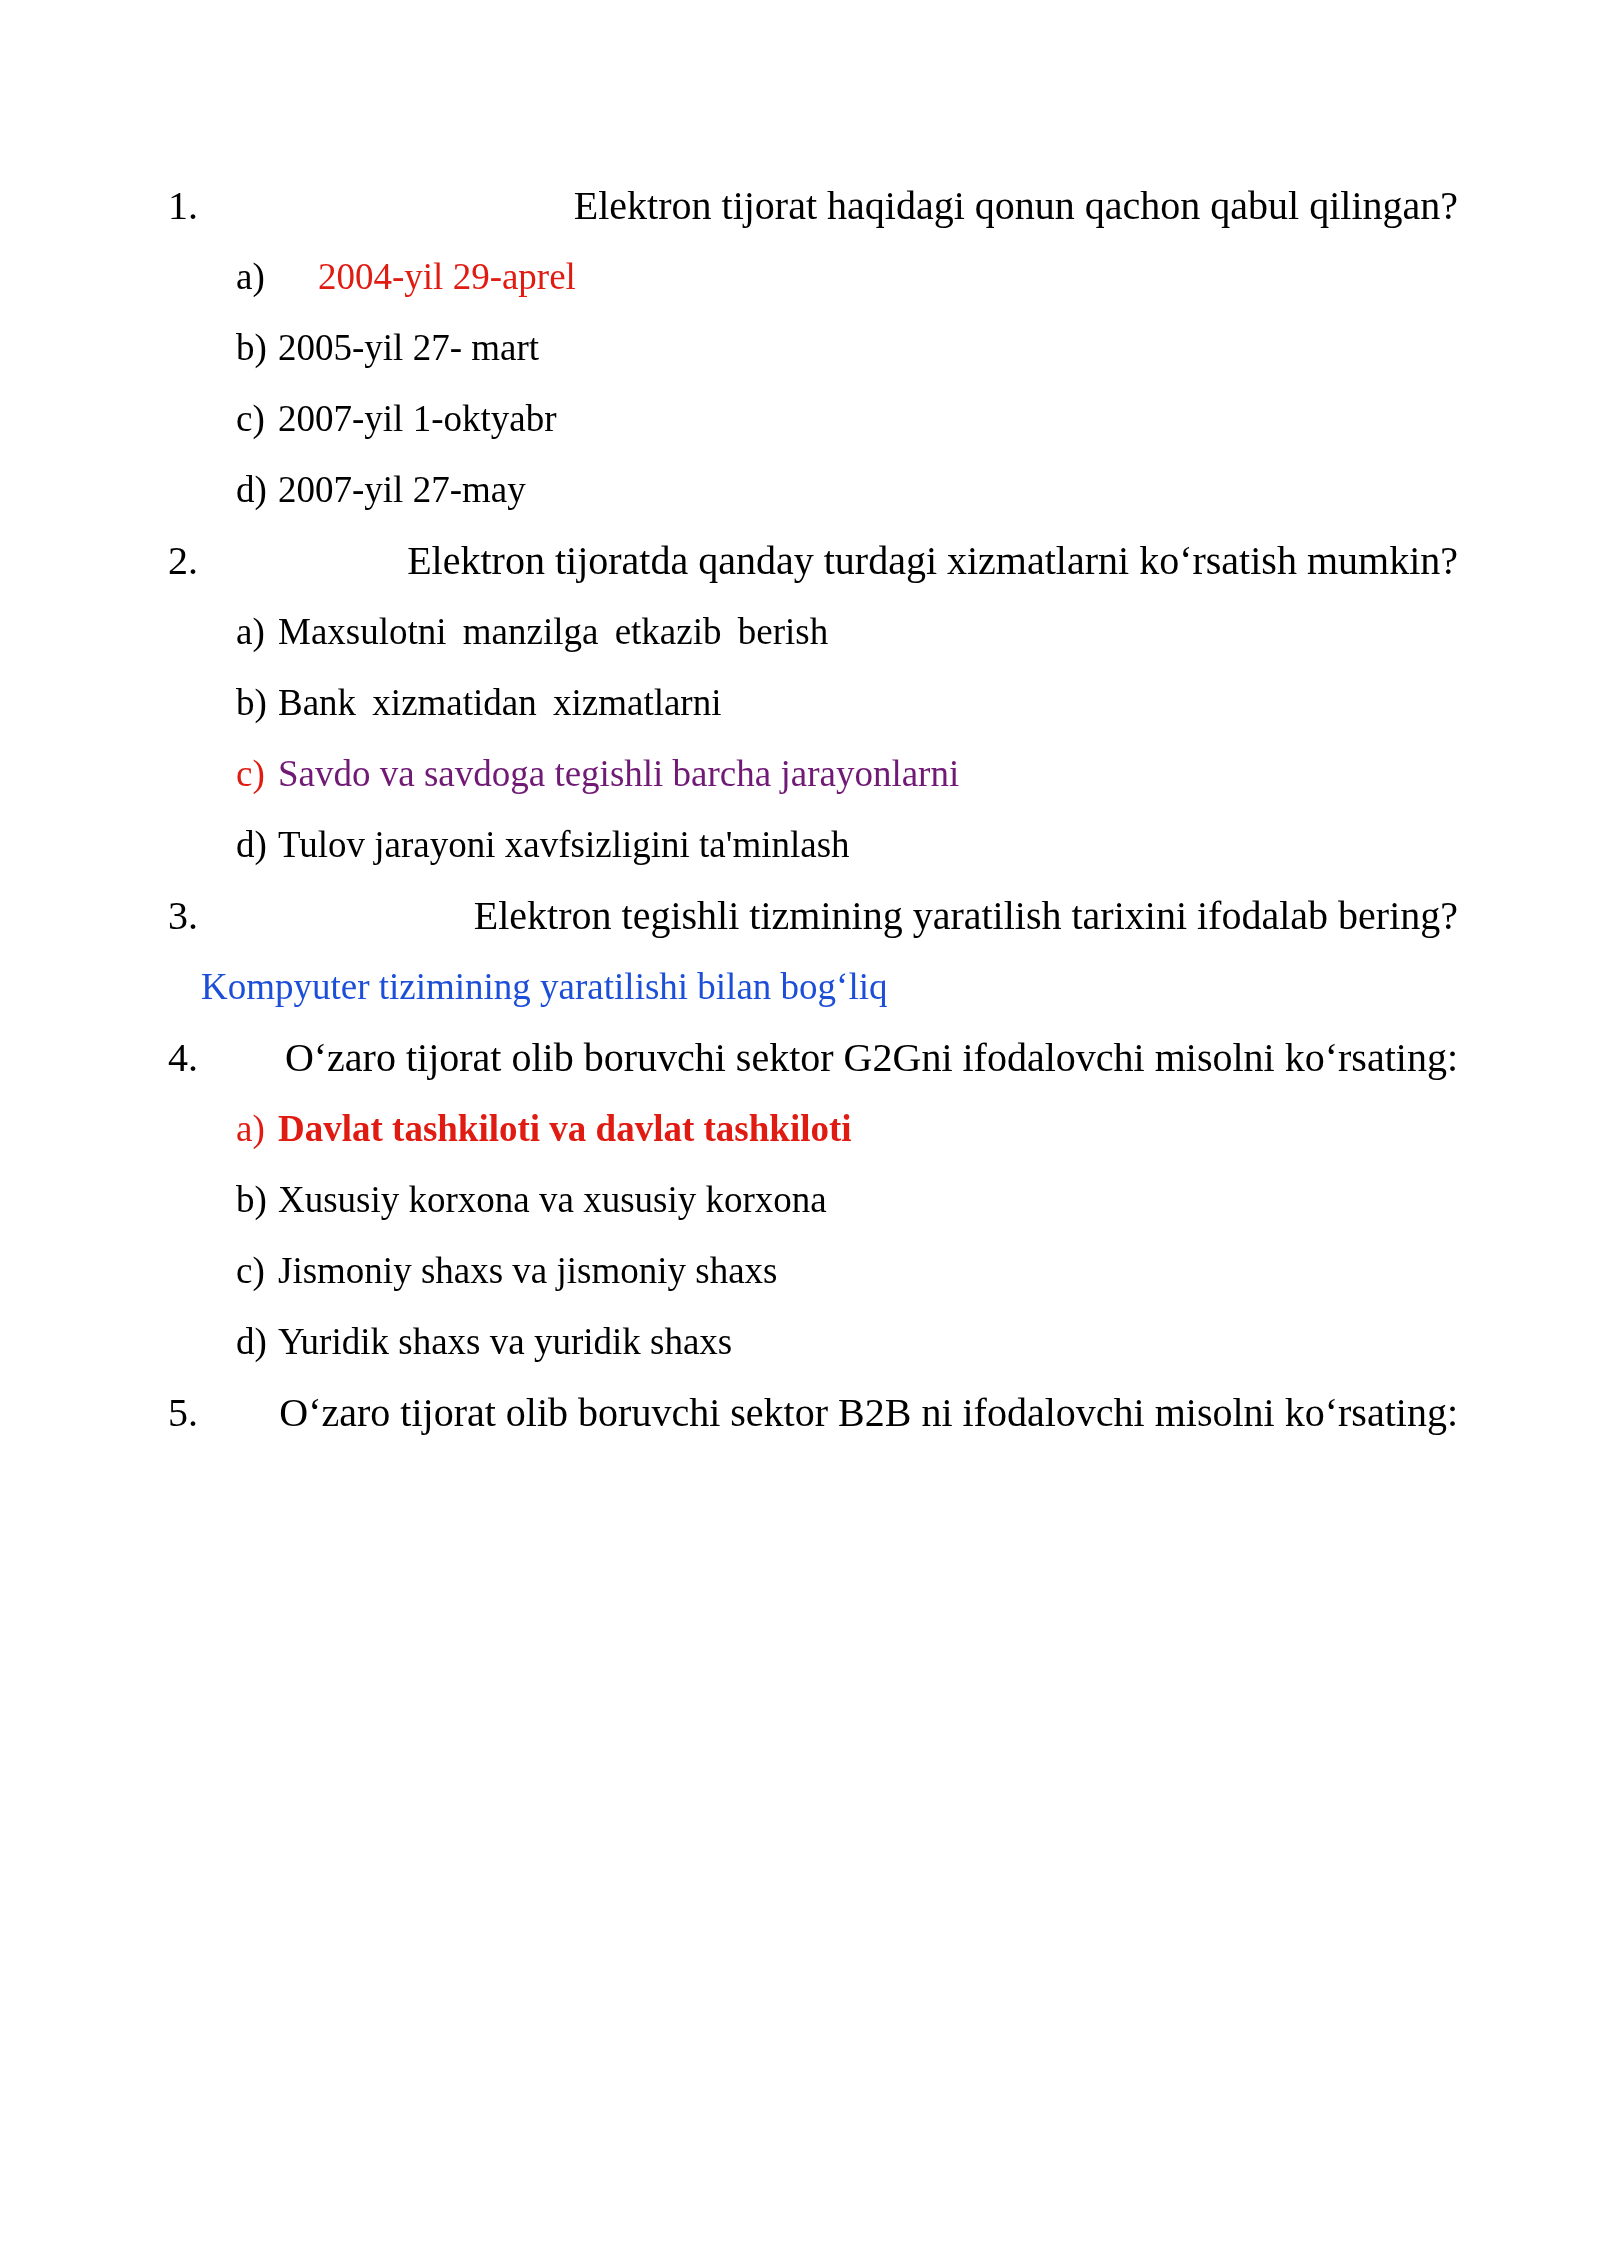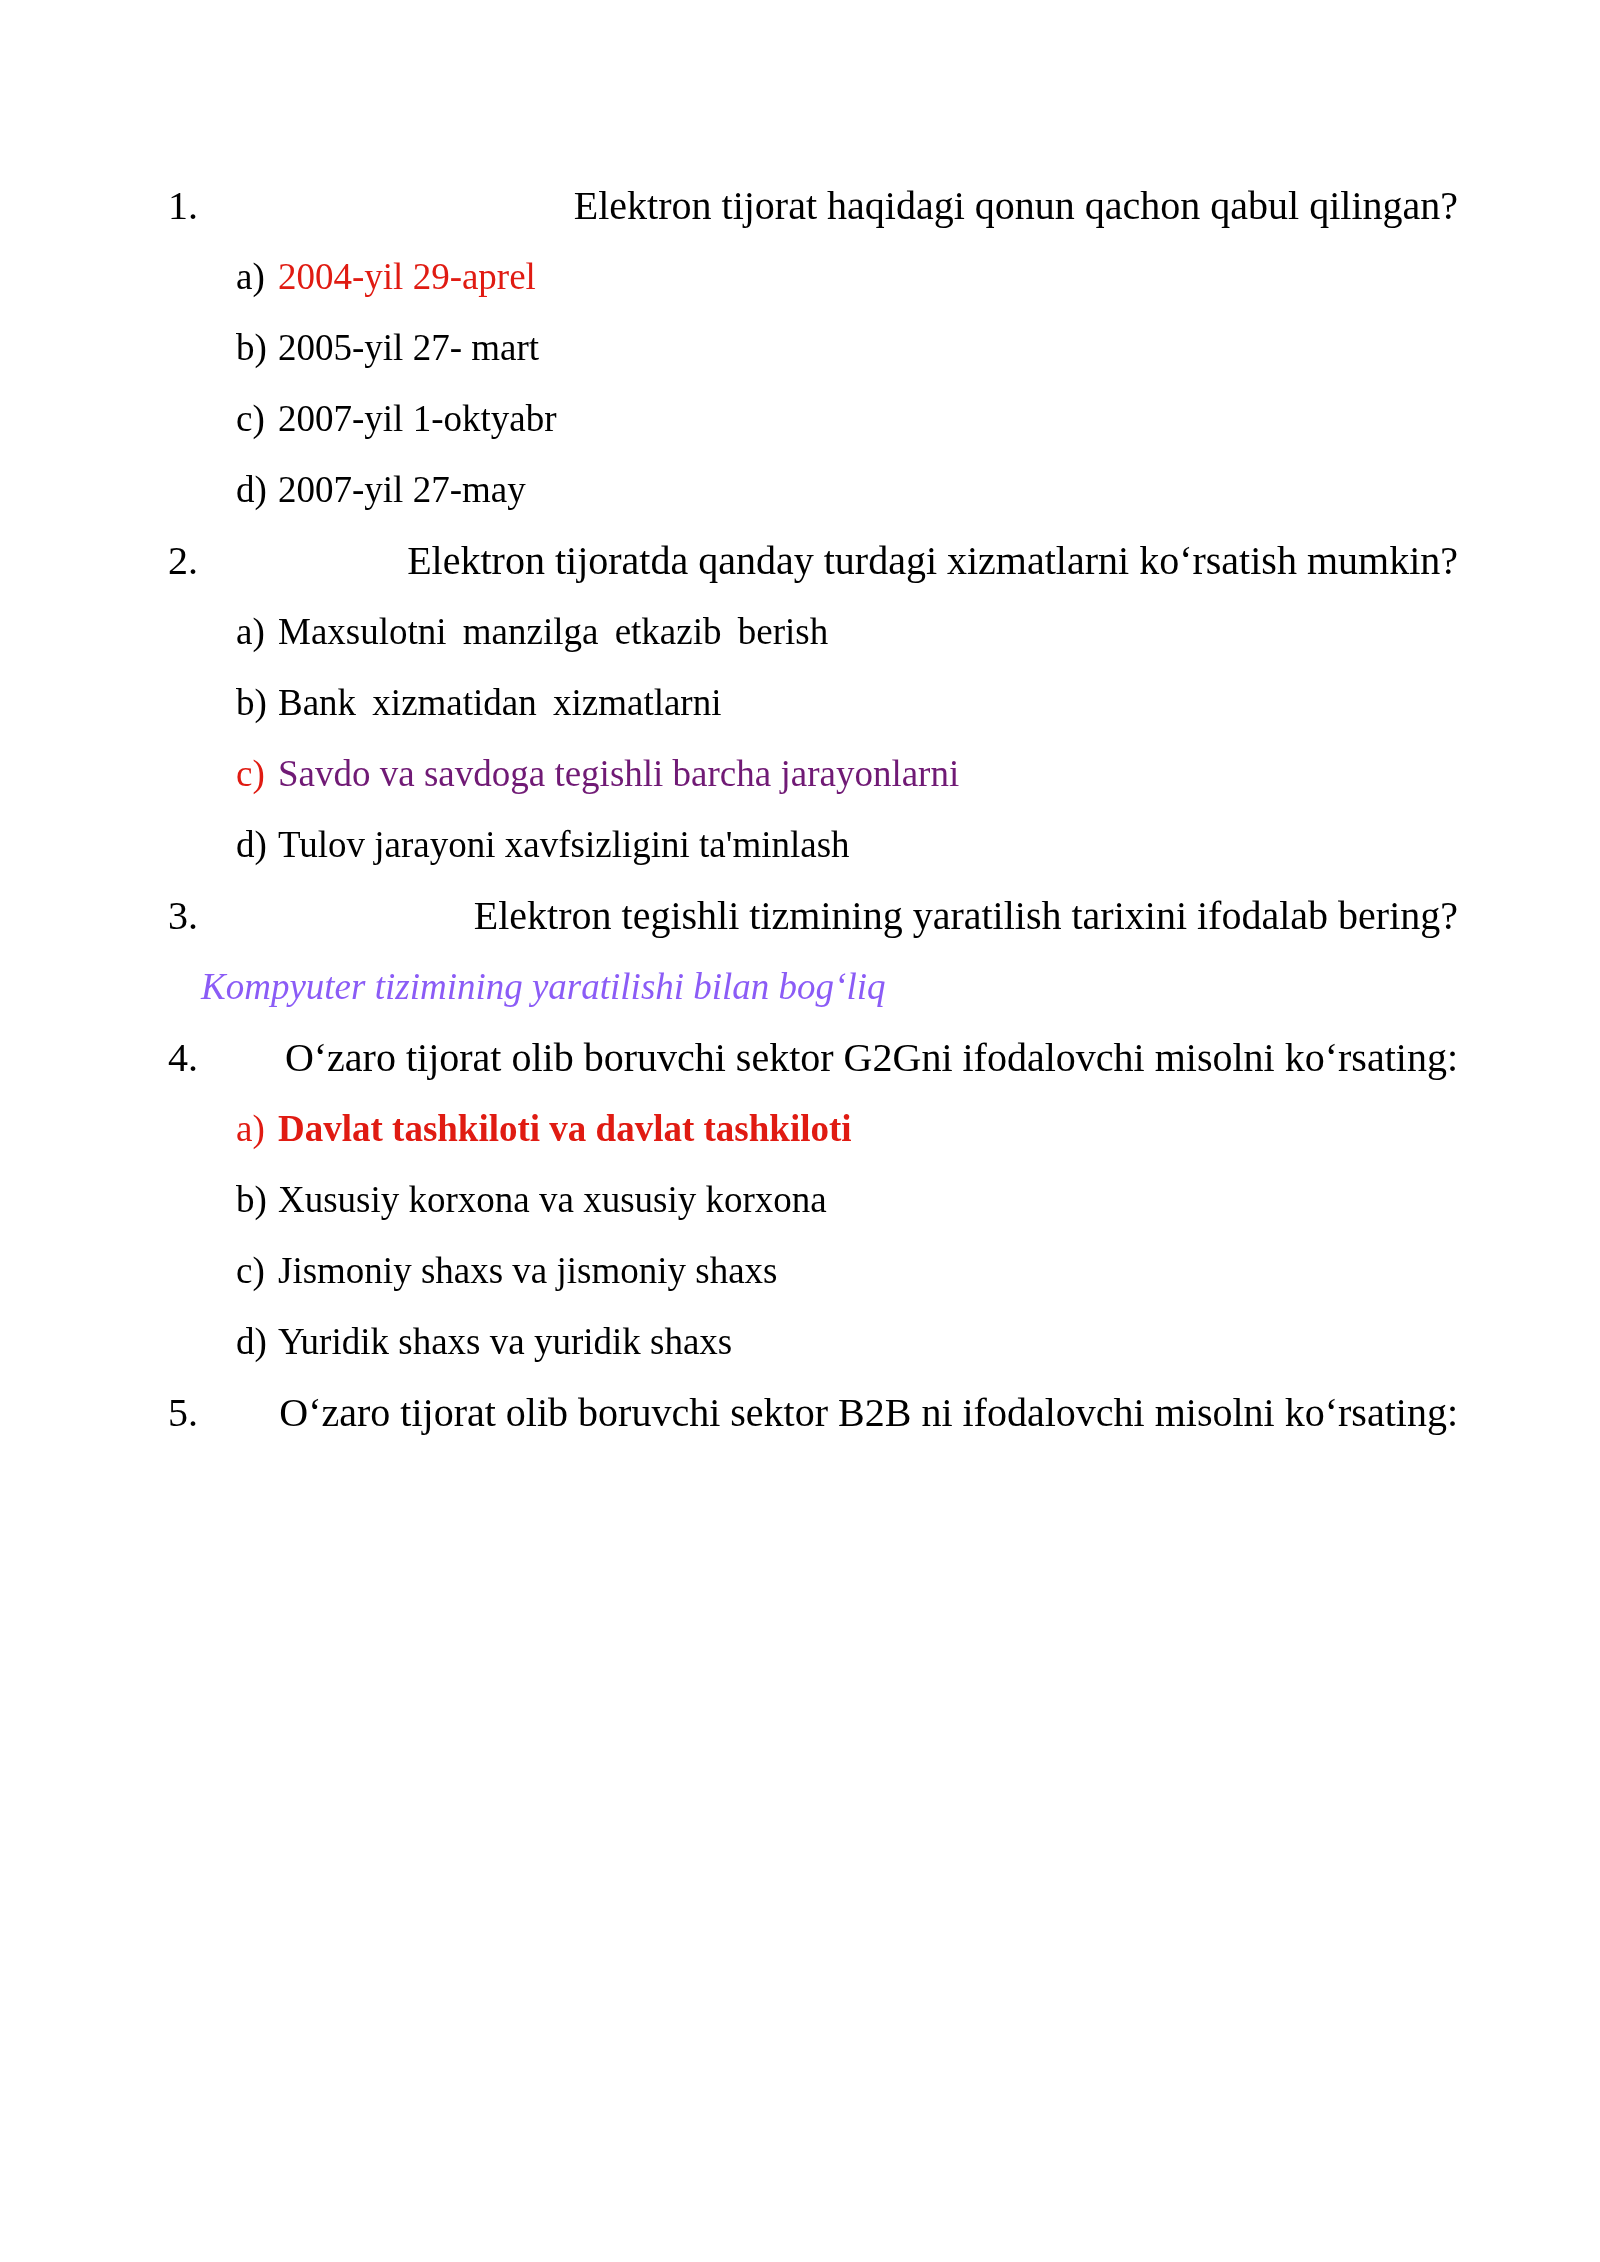--- a/index.html
+++ b/index.html
@@ -79,21 +79,21 @@
 <body>
 
 <div class="page">
   <div class="content">
       <div class="qitem">
         <span class="qnum">1.</span>
         <span class="qtext">Elektron tijorat haqidagi qonun qachon qabul qilingan?</span>
       </div>
       <div class="opt">
         <span class="optmark">a)</span>
-        <span class="opttext" style="color: rgb(224, 27, 18);">2004-yil 29-aprel</span>
+        <span class="opttext" style="color: rgb(224, 27, 18); margin-left: 40px;">2004-yil 29-aprel</span>
       </div>
       <div class="opt">
         <span class="optmark">b)</span>
         <span class="opttext">2005-yil 27- mart</span>
       </div>
       <div class="opt">
         <span class="optmark">c)</span>
         <span class="opttext">2007-yil 1-oktyabr</span>
       </div>
       <div class="opt">
@@ -117,21 +117,21 @@
         <span class="opttext" style="color: #701a75;">Savdo va savdoga tegishli barcha jarayonlarni</span>
       </div>
       <div class="opt">
         <span class="optmark">d)</span>
         <span class="opttext">Tulov jarayoni xavfsizligini ta'minlash</span>
       </div>
       <div class="qitem">
         <span class="qnum">3.</span>
         <span class="qtext">Elektron tegishli tizmining yaratilish tarixini ifodalab bering?</span>
       </div>
-      <div class="answer-para" style="color: #8b5cf6; font-style: italic;">Kompyuter tizimining yaratilishi bilan bog‘liq</div>
+      <div class="answer-para" style="color: #1d4ed8;">Kompyuter tizimining yaratilishi bilan bog‘liq</div>
       <div class="qitem">
         <span class="qnum">4.</span>
         <span class="qtext">O‘zaro tijorat olib boruvchi sektor G2Gni ifodalovchi misolni ko‘rsating:</span>
       </div>
       <div class="opt">
         <span class="optmark" style="color: rgb(224, 27, 18);">a)</span>
         <span class="opttext" style="color: rgb(224, 27, 18); font-weight: bold;">Davlat tashkiloti va davlat tashkiloti</span>
       </div>
       <div class="opt">
         <span class="optmark">b)</span>

